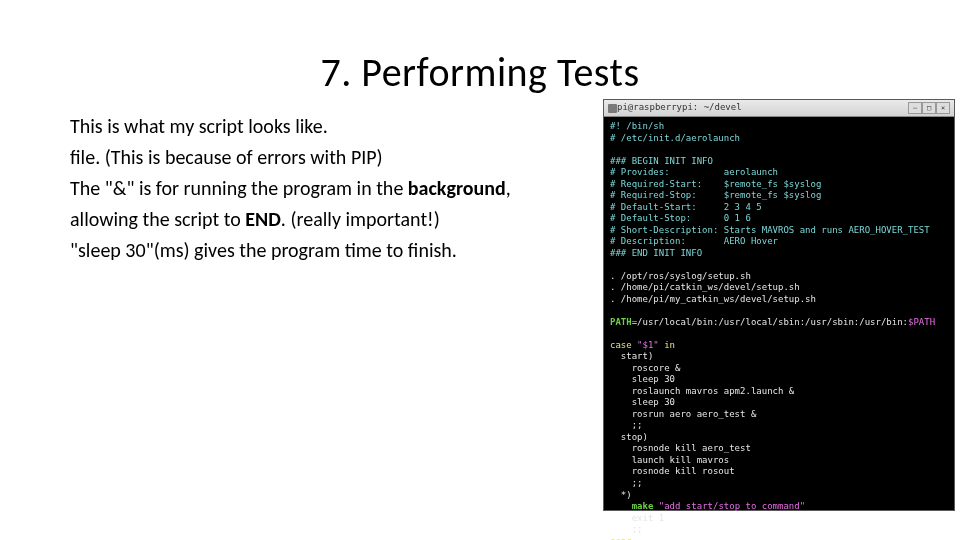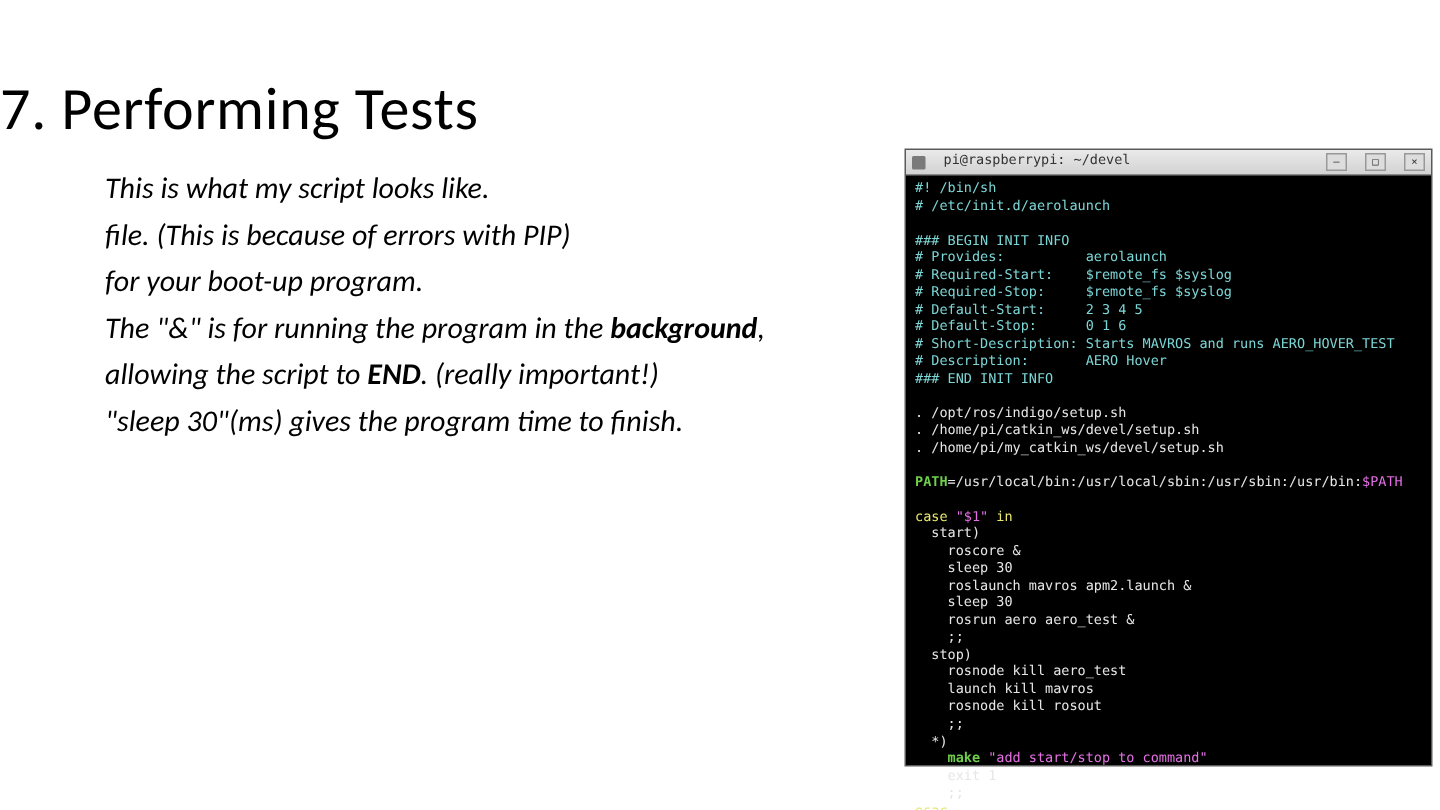--- a/index.html
+++ b/index.html
@@ -15,33 +15,34 @@
   .slide {
     position: relative;
     width: 960px;
     height: 540px;
   }
   .title {
     position: absolute;
     top: 48px;
     left: 0;
     width: 960px;
+    text-align: center;
     font-size: 40px;
     font-weight: 400;
     letter-spacing: 0.5px;
   }
   .body-text {
     position: absolute;
     left: 70px;
     top: 112px;
     width: 540px;
     font-size: 20px;
     line-height: 1.45;
   }
-  .body-text p { margin: 0 0 2px 0; font-style: italic; }
+  .body-text p { margin: 0 0 2px 0; }
   .bold { font-weight: 700; }
 
   .term {
     position: absolute;
     left: 604px;
     top: 100px;
     width: 350px;
     height: 410px;
     background: #000;
     font-family: "DejaVu Sans Mono", Consolas, monospace;
@@ -51,21 +52,21 @@
     box-shadow: 0 0 0 1px #5a5a5a;
   }
   .term-titlebar {
     height: 16px;
     background: linear-gradient(#eaeaea, #d2d2d2);
     color: #333;
     font-size: 9px;
     display: flex;
     align-items: center;
     padding: 0 4px;
-    gap: 12px;
+    gap: 0;
     border-bottom: 1px solid #888;
   }
   .term-titlebar .t-icon {
     width: 9px; height: 9px; display:inline-block;
     background: #7a7a7a;
     border-radius: 1px;
   }
   .term-titlebar .t-title { flex: 1; white-space: nowrap; overflow:hidden; }
   .term-titlebar .wbtn {
     width: 12px; height:10px;
@@ -86,21 +87,20 @@
 </head>
 <body>
 
 <div class="slide">
 
   <div class="title">7. Performing Tests</div>
 
   <div class="body-text">
     <p>This is what my script looks like.</p>
     <p>file. (This is because of errors with PIP)</p>
-    <p>for your boot-up program.</p>
     <p>
       <span>The "&amp;" is for running the program in the </span><span class="bold">background</span><span>,</span>
     </p>
     <p>
       <span>allowing the script to </span><span class="bold">END</span><span>. (really important!)</span>
     </p>
     <p>"sleep 30"(ms) gives the program time to finish.</p>
   </div>
 
   <div class="term">
@@ -117,21 +117,21 @@
 <span class="comment">### BEGIN INIT INFO</span>
 <span class="comment"># Provides:          aerolaunch</span>
 <span class="comment"># Required-Start:    $remote_fs $syslog</span>
 <span class="comment"># Required-Stop:     $remote_fs $syslog</span>
 <span class="comment"># Default-Start:     2 3 4 5</span>
 <span class="comment"># Default-Stop:      0 1 6</span>
 <span class="comment"># Short-Description: Starts MAVROS and runs AERO_HOVER_TEST</span>
 <span class="comment"># Description:       AERO Hover</span>
 <span class="comment">### END INIT INFO</span>
 <span class="blank"></span>
-<span>. /opt/ros/indigo/setup.sh</span>
+<span>. /opt/ros/syslog/setup.sh</span>
 <span>. /home/pi/catkin_ws/devel/setup.sh</span>
 <span>. /home/pi/my_catkin_ws/devel/setup.sh</span>
 <span class="blank"></span>
 <span class="green">PATH</span><span>=/usr/local/bin:/usr/local/sbin:/usr/sbin:/usr/bin:</span><span class="magenta">$PATH</span>
 <span class="blank"></span>
 <span class="yellow">case </span><span class="magenta">"$1"</span><span class="yellow"> in</span>
 <span>  start)</span>
 <span>    roscore &amp;</span>
 <span>    sleep 30</span>
 <span>    roslaunch mavros apm2.launch &amp;</span>

